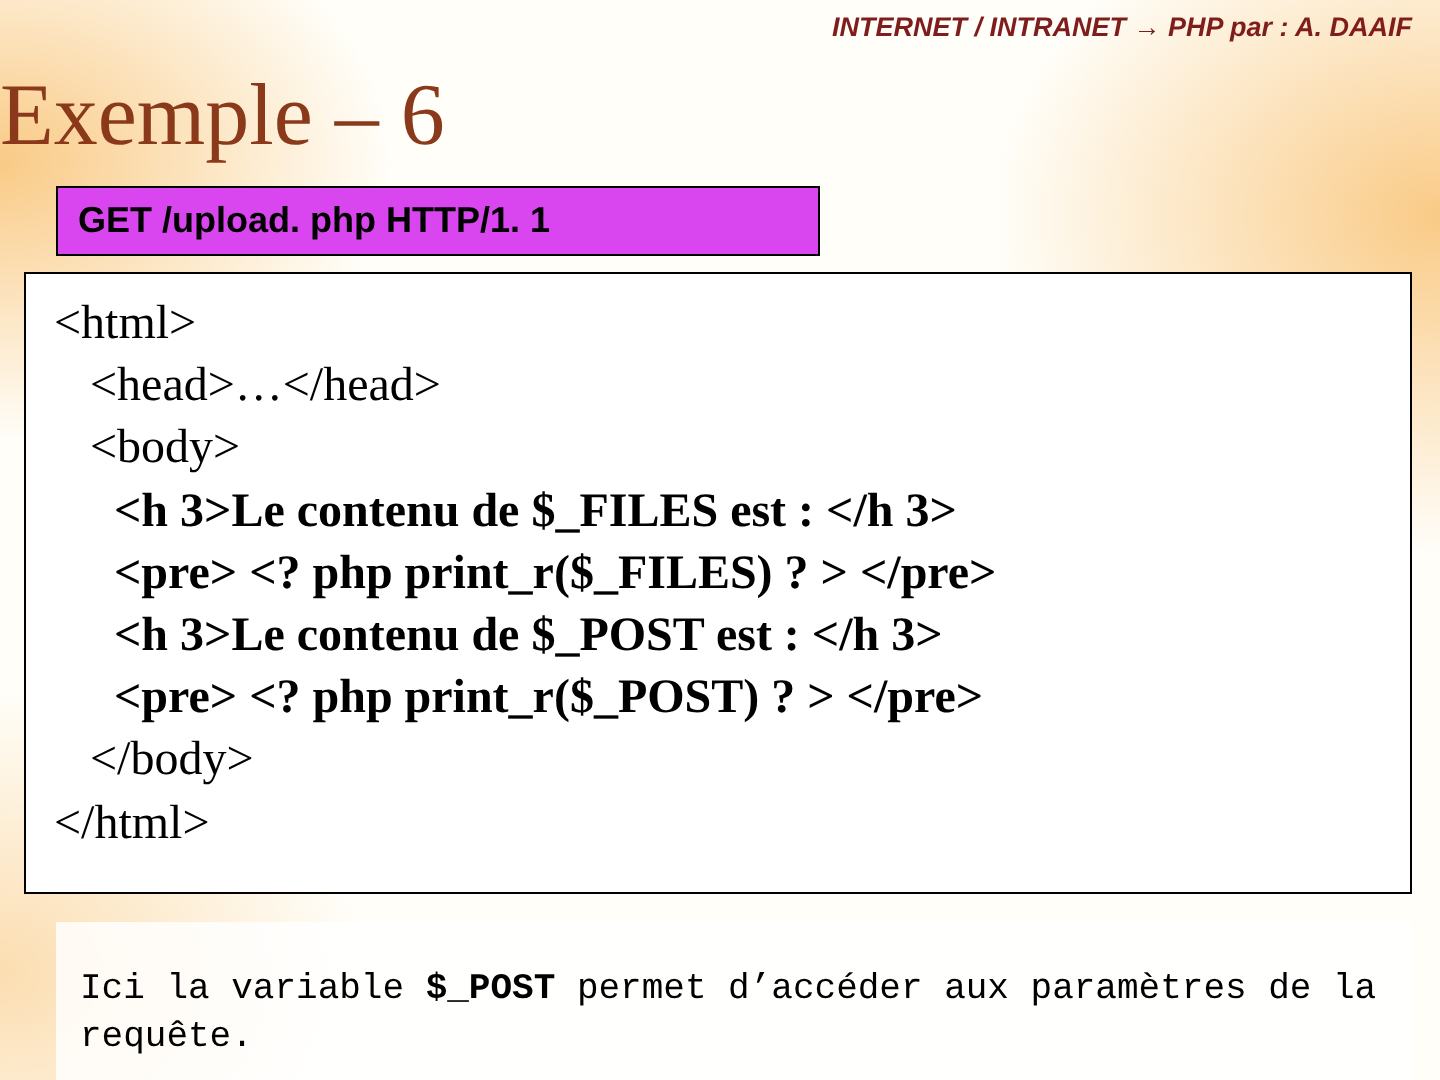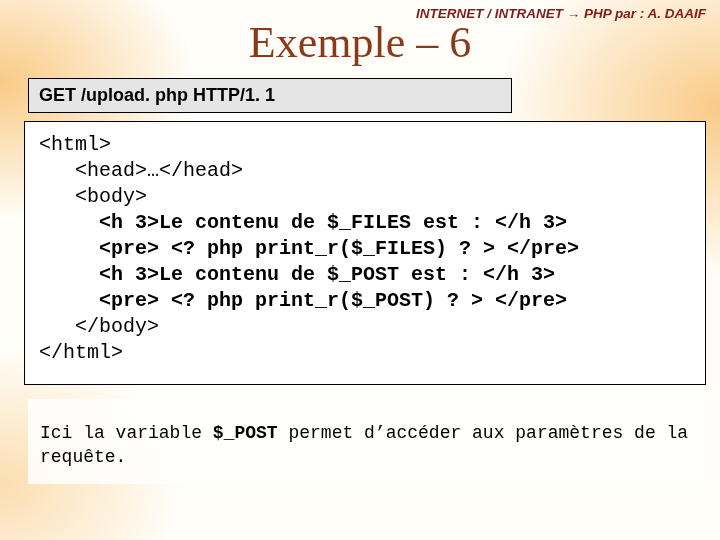--- a/index.html
+++ b/index.html
@@ -19,45 +19,44 @@
     position: absolute;
     top: 6px;
     right: 14px;
     font-size: 13.5px;
     font-weight: bold;
     font-style: italic;
     color: #7f1d1d;
   }
   .header-line .arrow { font-style: normal; }
   .title {
-    text-align: center;
     font-size: 44px;
     font-family: "Times New Roman", Times, serif;
     color: #8a3a1a;
-    margin-top: 17px;
+    margin-top: 32px;
     font-weight: normal;
   }
   .request-box {
     margin: 10px 14px 8px 28px;
-    width: 484px;
+    width: 382px;
     border: 1.5px solid #000;
-    background: #e5e5e5;
+    background: #d946ef;
     padding: 6px 10px;
     font-size: 18px;
     font-weight: bold;
     font-family: Arial, Helvetica, sans-serif;
     color: #000;
   }
   .code-box {
-    margin: 0 14px 8px 24px;
+    margin: 0 14px 8px 12px;
     border: 1.5px solid #000;
     background: #fff;
     padding: 10px 14px 18px 14px;
-    font-size: 20px;
-    font-family: Liberation Mono, monospace;
+    font-size: 24px;
+    font-family: Liberation Serif, serif;
     color: #000;
     line-height: 1.3;
     white-space: pre;
   }
   .code-box .bold { font-weight: bold; }
   .explain-box {
     margin: 14px 14px 8px 28px;
     background: rgba(255,255,255,0.82);
     padding: 22px 14px 14px 12px;
     font-size: 18px;

